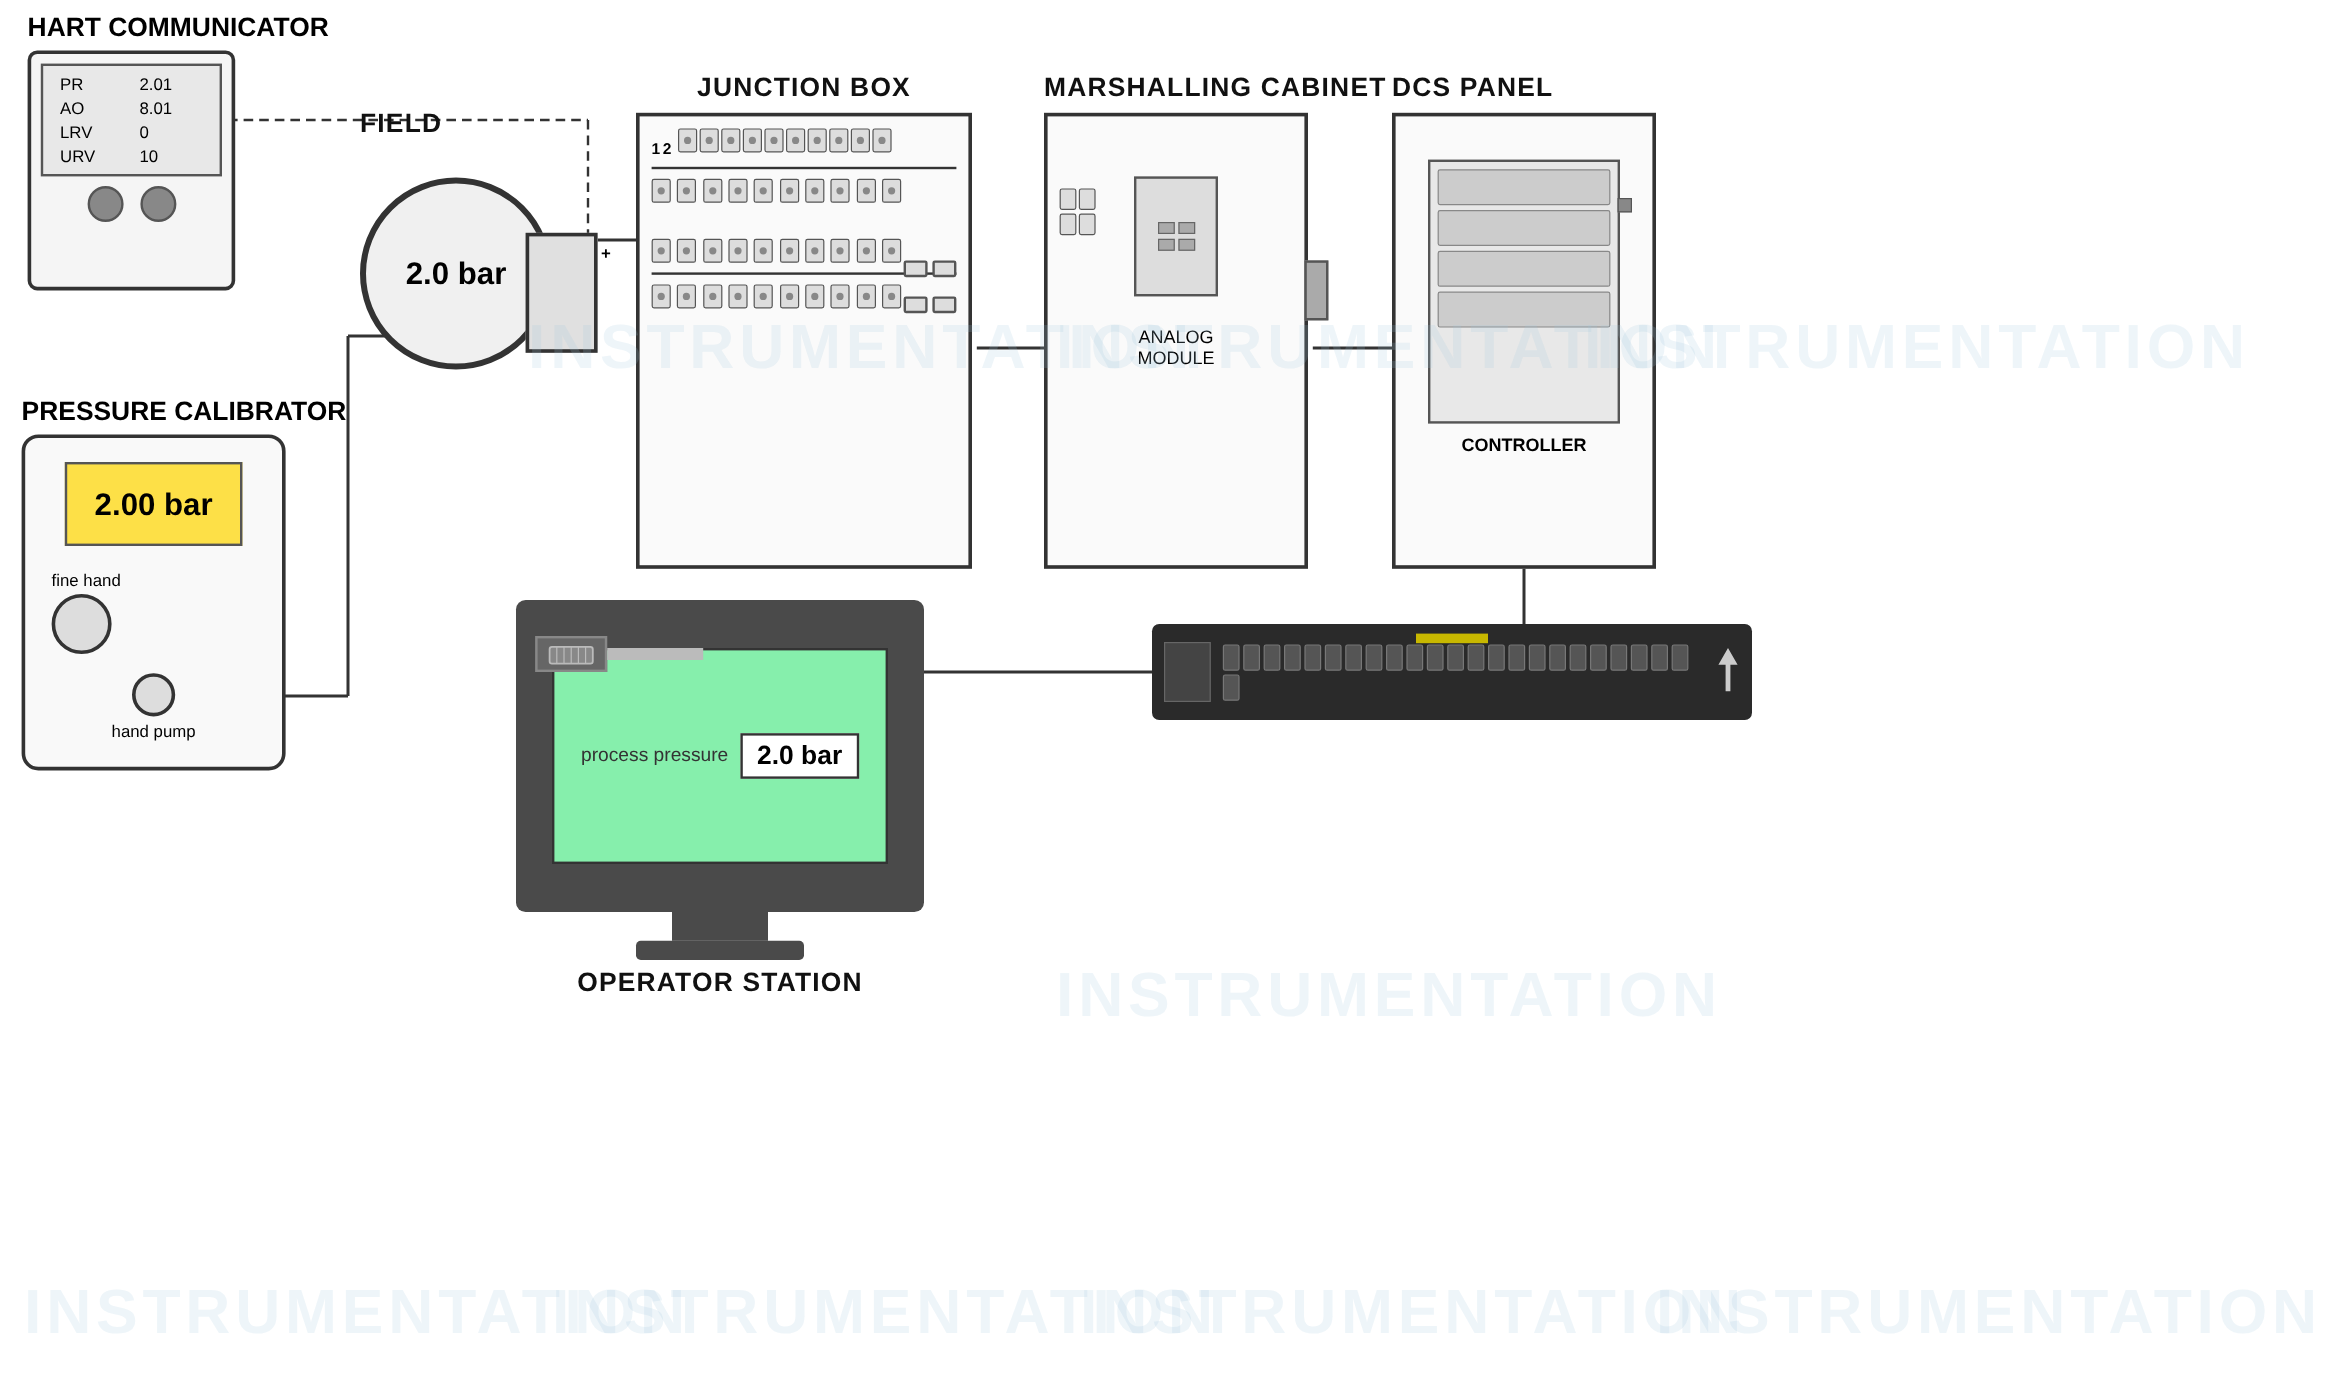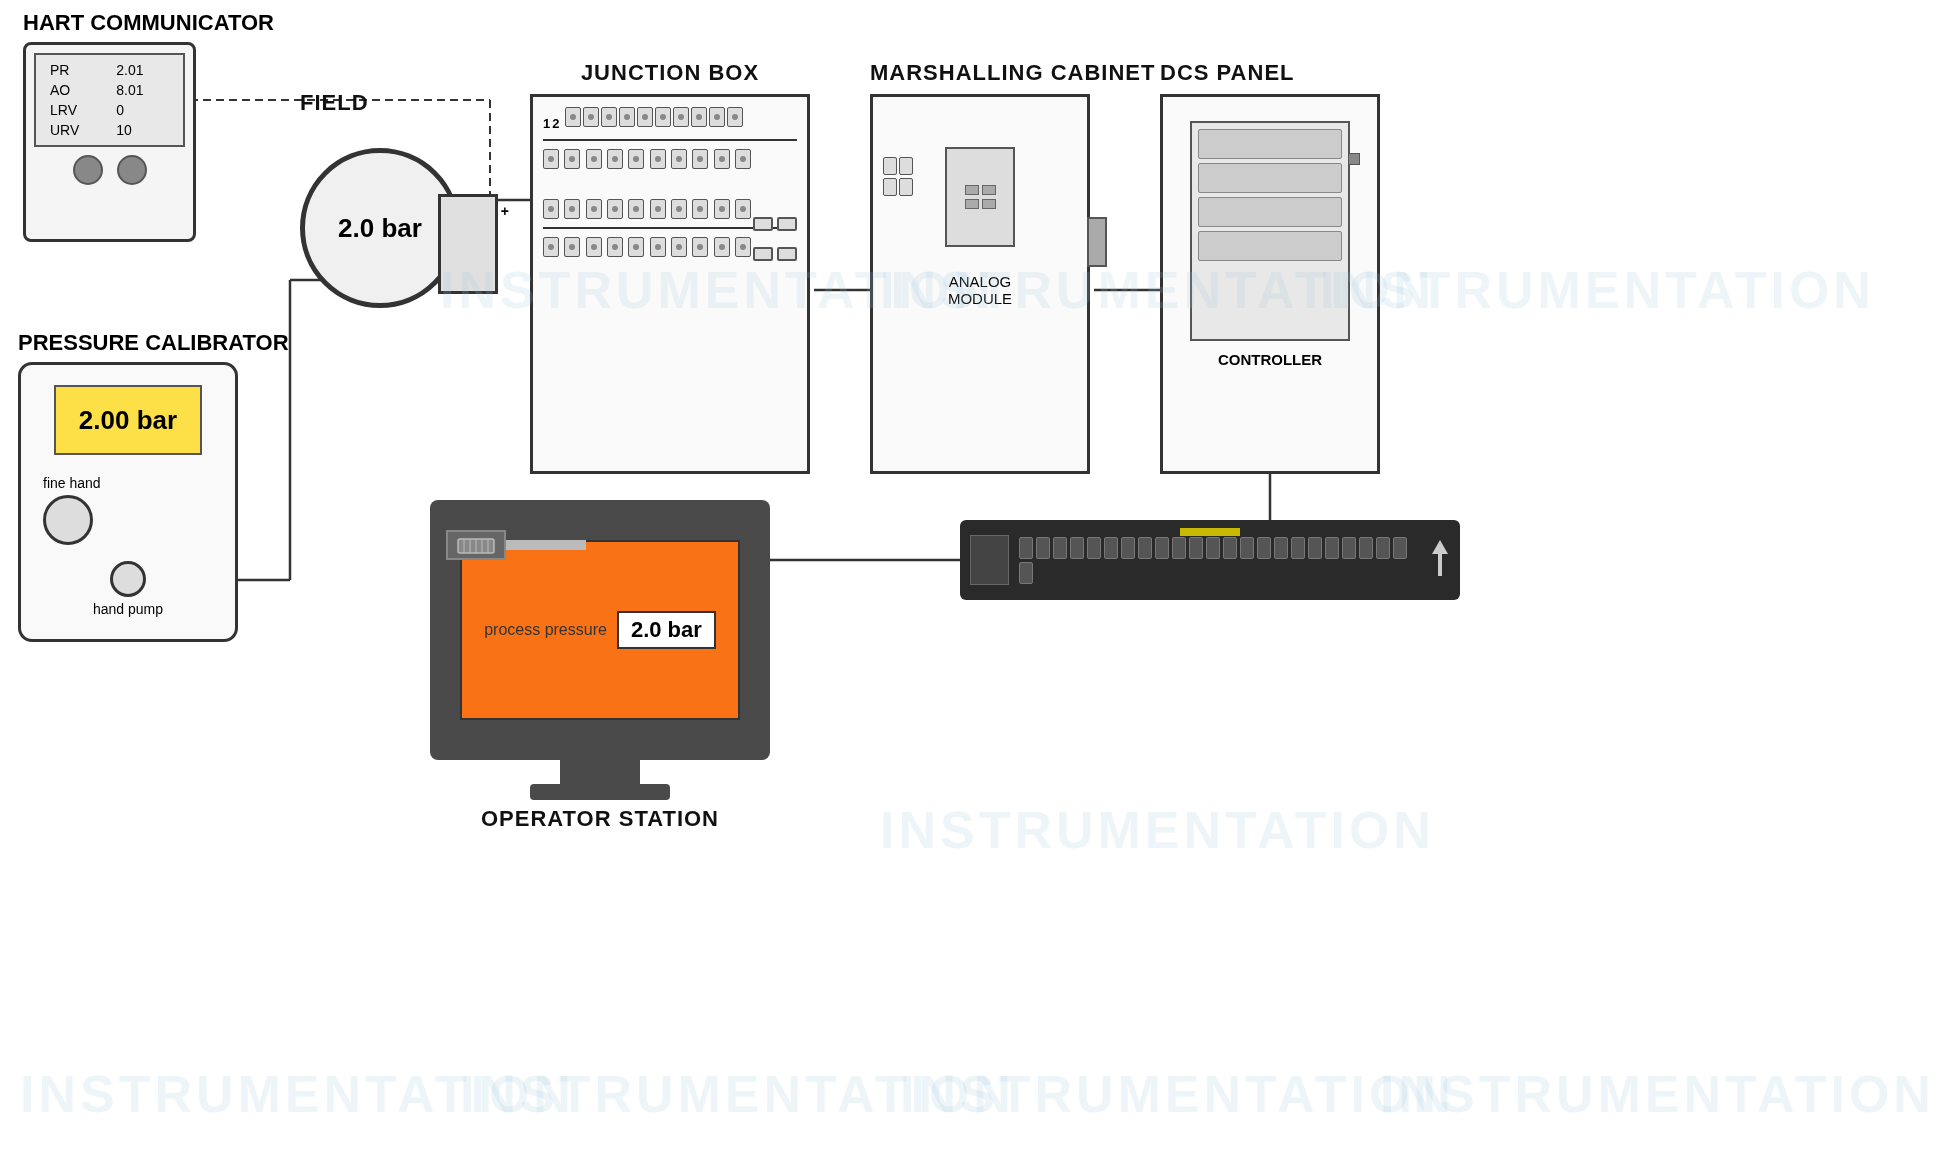--- a/index.html
+++ b/index.html
@@ -214,21 +214,21 @@
       left: 1160px;
       top: 60px;
     }
     #dcs-panel .section-label { margin-bottom: 8px; }
     #dcs-device {
       width: 220px;
       height: 380px;
       border: 3px solid #333;
       background: #fafafa;
       position: relative;
-      padding: 14px;
+      padding: 26px;
     }
     .controller-label {
       font-size: 15px;
       font-weight: bold;
       text-align: center;
       margin-top: 10px;
     }
 
     
     #operator-station {
@@ -246,21 +246,21 @@
       background: #4a4a4a;
       border-radius: 8px;
       position: relative;
       display: flex;
       align-items: center;
       justify-content: center;
     }
     #monitor-screen {
       width: 280px;
       height: 180px;
-      background: #f97316;
+      background: #86efac;
       border: 2px solid #333;
       display: flex;
       align-items: center;
       justify-content: center;
       gap: 10px;
       padding: 14px;
     }
     #process-label {
       font-size: 16px;
       color: #333;

